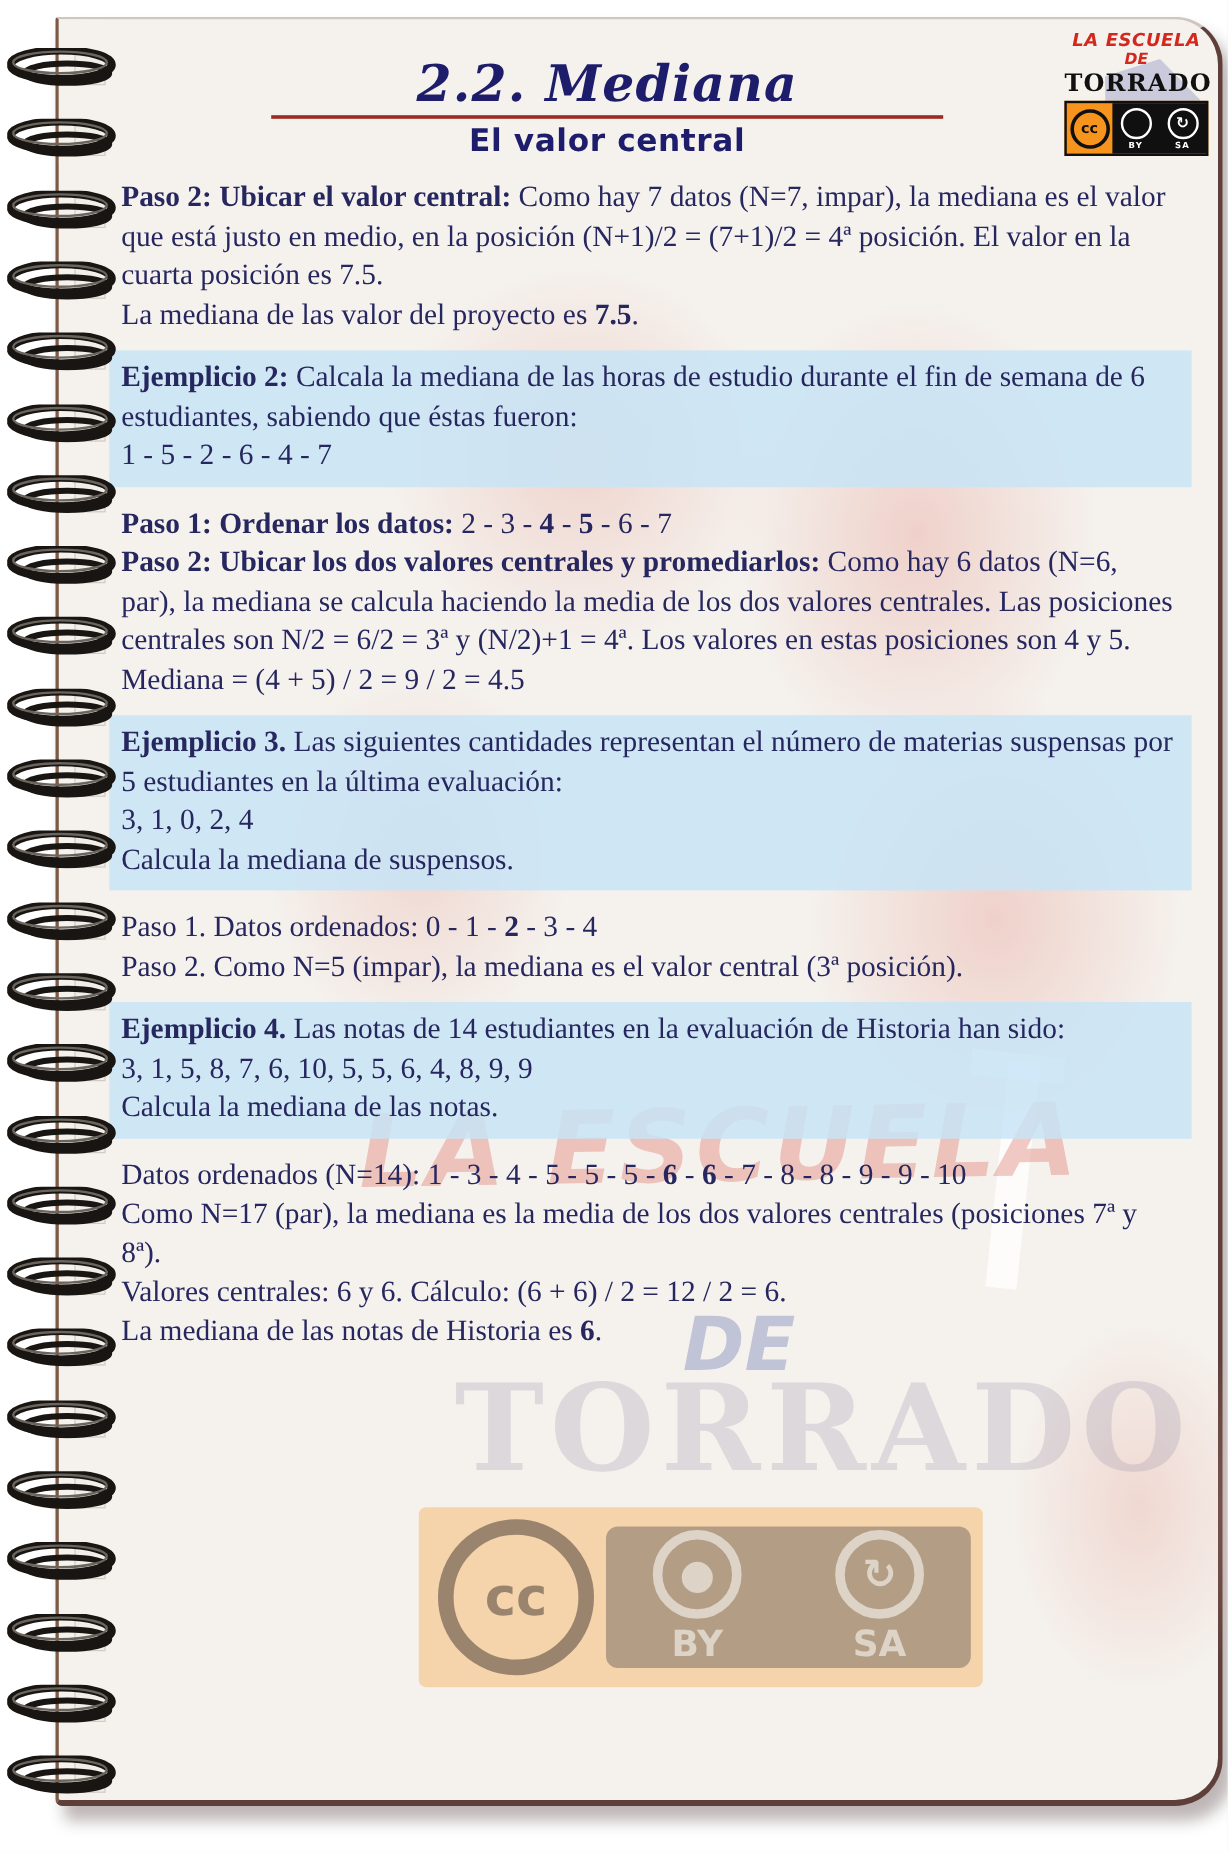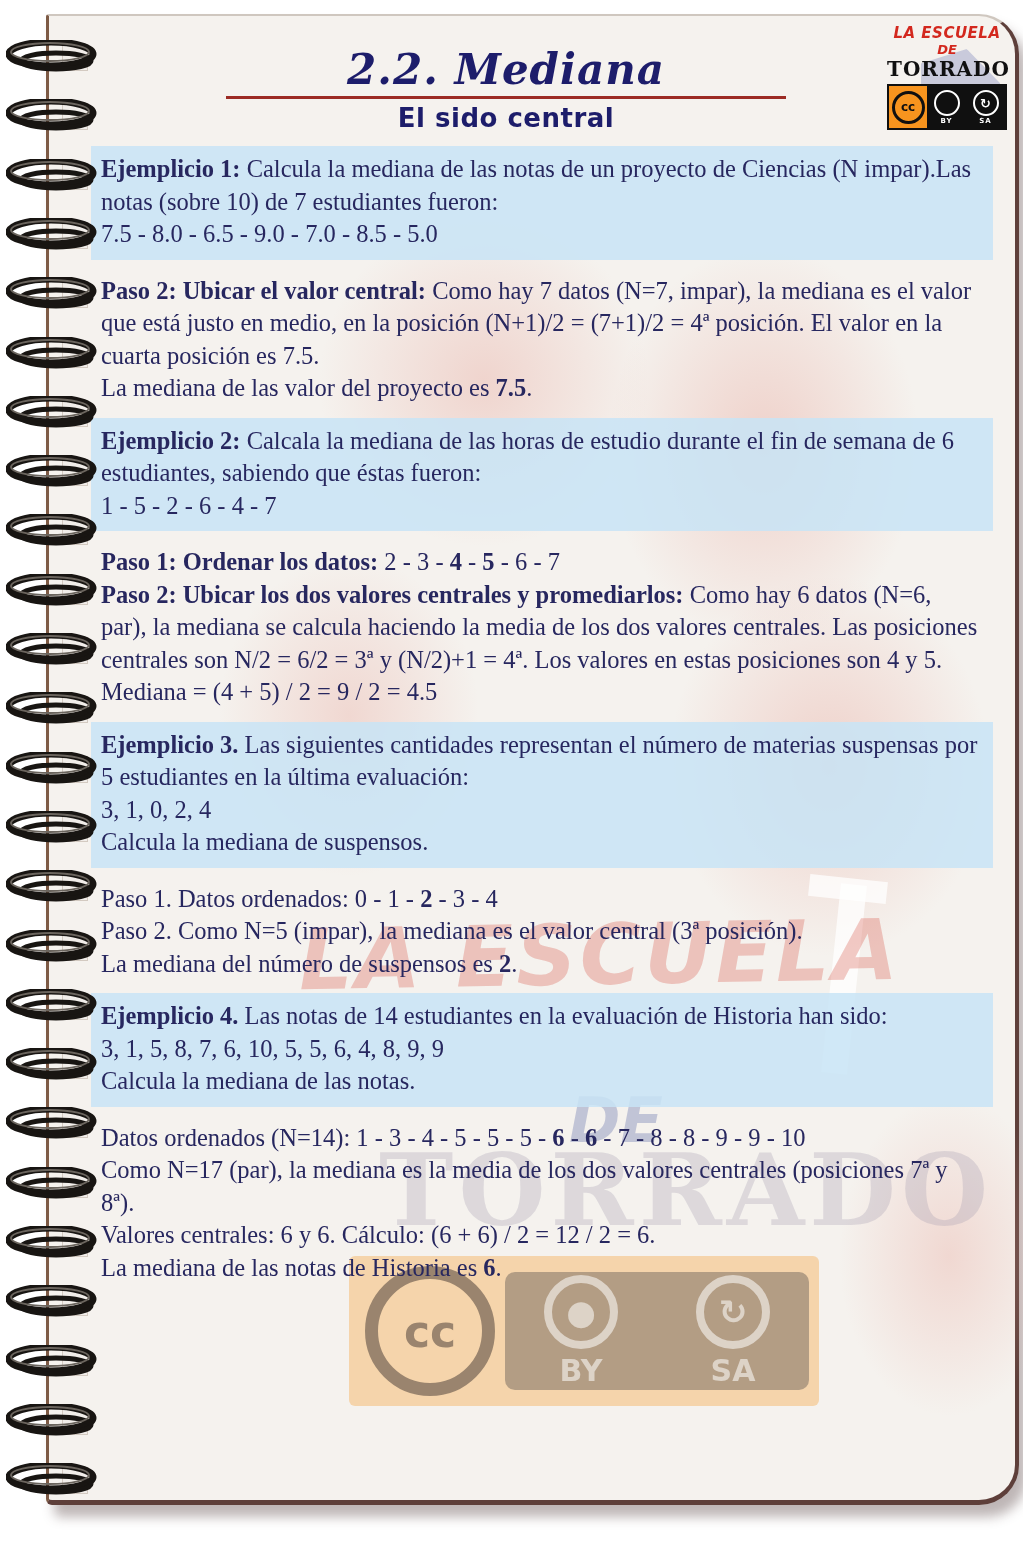--- a/index.html
+++ b/index.html
@@ -136,27 +136,23 @@
         </div>
       </div>
     </div>
   </div>
 
   <main class="content">
 
     <div class="title-zone">
       <h1 class="page-title">2.2. Mediana</h1>
       <div class="title-underline"></div>
-      <h2 class="page-subtitle">El sido central</h2>
-    </div>
-
-    <section class="ex-block">
-      <p class="line"><b class="lbl">Ejemplicio 1:</b><span> Calcula la mediana de las notas de un proyecto de Ciencias  (N impar).Las notas (sobre 10) de 7 estudiantes fueron:</span></p>
-      <p class="line">7.5 - 8.0 - 6.5 - 9.0 - 7.0 - 8.5 - 5.0</p>
-    </section>
+      <h2 class="page-subtitle">El valor central</h2>
+    </div>
+
 
     <section class="sol">
       <p class="line"><b class="lbl">Paso 2: Ubicar el valor central:</b><span> Como hay 7 datos (N=7, impar), la mediana es el valor que está justo en medio, en la posición (N+1)/2 = (7+1)/2 = 4ª posición. El valor en la cuarta posición es 7.5.</span></p>
       <p class="line"><span>La mediana de las valor del proyecto es </span><b class="bv">7.5</b><span>.</span></p>
     </section>
 
     <section class="ex-block">
       <p class="line"><b class="lbl">Ejemplicio 2:</b><span> Calcala la mediana de las horas de estudio durante el fin de semana de 6 estudiantes, sabiendo que éstas fueron:</span></p>
       <p class="line">1 - 5 - 2 - 6 - 4 - 7</p>
     </section>
@@ -168,21 +164,20 @@
 
     <section class="ex-block">
       <p class="line"><b class="lbl">Ejemplicio 3.</b><span> Las siguientes cantidades representan el número de materias suspensas por 5 estudiantes en la última evaluación:</span></p>
       <p class="line">3, 1, 0, 2, 4</p>
       <p class="line">Calcula la mediana de suspensos.</p>
     </section>
 
     <section class="sol">
       <p class="line"><span>Paso 1. Datos ordenados: 0 - 1 - </span><b class="bv">2</b><span> - 3 - 4</span></p>
       <p class="line">Paso 2. Como N=5 (impar), la mediana es el valor central (3ª posición).</p>
-      <p class="line"><span>La mediana del número de suspensos es </span><b class="bv">2</b><span>.</span></p>
     </section>
 
     <section class="ex-block">
       <p class="line"><b class="lbl">Ejemplicio 4.</b><span> Las notas de 14 estudiantes en la evaluación de Historia han sido:</span></p>
       <p class="line">3, 1, 5, 8, 7, 6, 10, 5, 5, 6, 4, 8, 9, 9</p>
       <p class="line">Calcula la mediana de las notas.</p>
     </section>
 
     <section class="sol">
       <p class="line"><span>Datos ordenados (N=14): 1 - 3 - 4 - 5 - 5 - 5 - </span><b class="bv">6</b><span> - </span><b class="bv">6</b><span> - 7 - 8 - 8 - 9 - 9 - 10</span></p>

